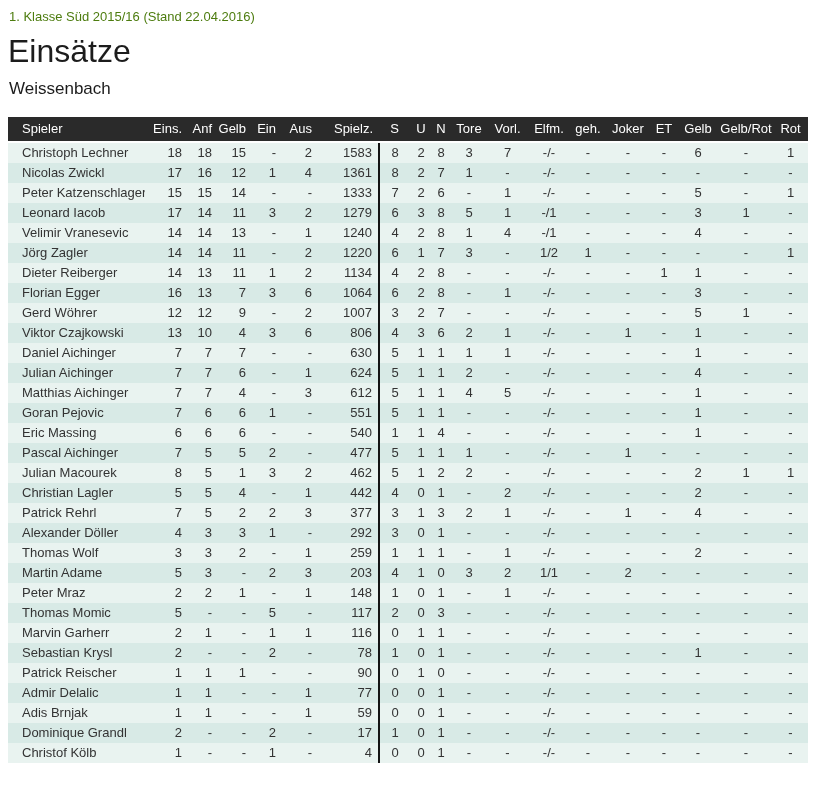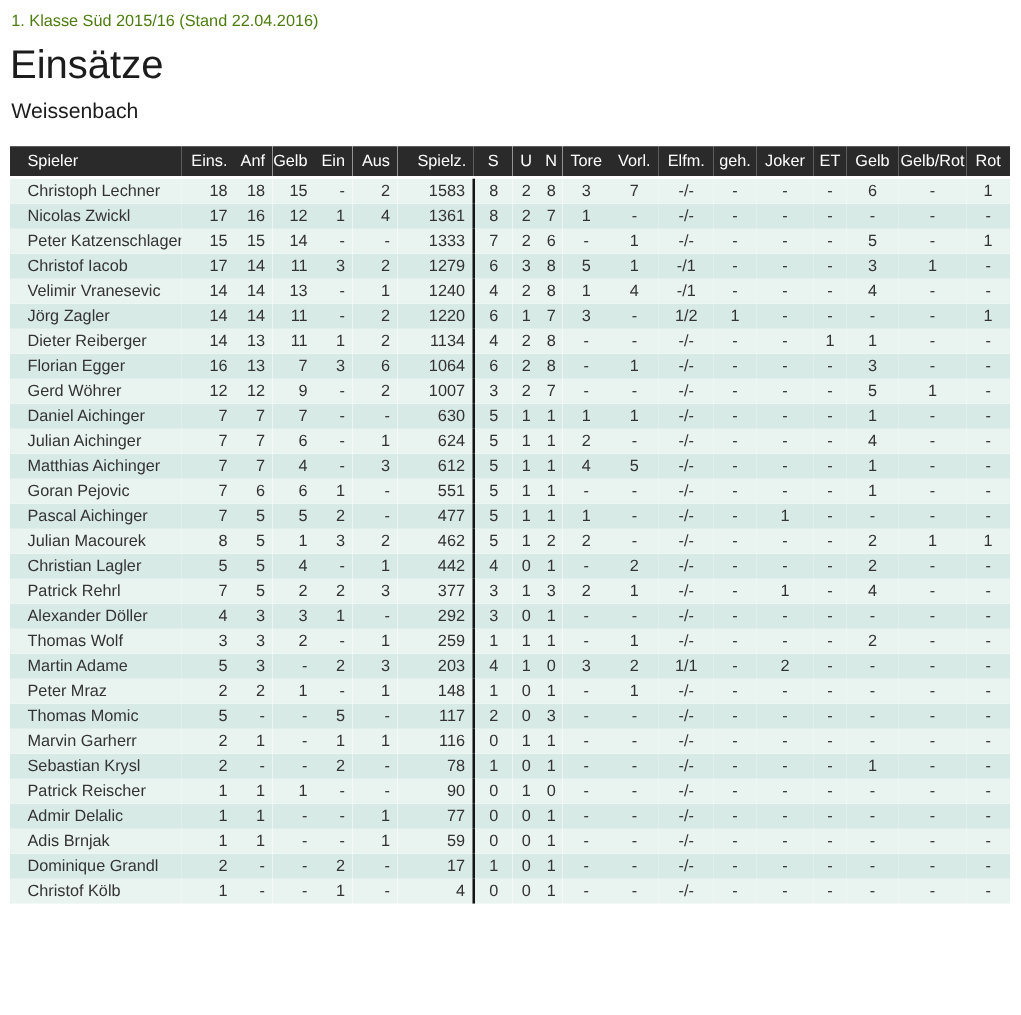--- a/index.html
+++ b/index.html
@@ -190,21 +190,21 @@
           <td class="c11">1</td>
           <td class="c12">-/-</td>
           <td class="c13">-</td>
           <td class="c14">-</td>
           <td class="c15">-</td>
           <td class="c16">5</td>
           <td class="c17">-</td>
           <td class="c18">1</td>
         </tr>
         <tr>
-          <td class="c0">Christof Iacob</td>
+          <td class="c0">Leonard Iacob</td>
           <td class="c1">17</td>
           <td class="c2">14</td>
           <td class="c3">11</td>
           <td class="c4">3</td>
           <td class="c5">2</td>
           <td class="c6">1279</td>
           <td class="c7">6</td>
           <td class="c8">3</td>
           <td class="c9">8</td>
           <td class="c10">5</td>
@@ -316,20 +316,41 @@
           <td class="c11">-</td>
           <td class="c12">-/-</td>
           <td class="c13">-</td>
           <td class="c14">-</td>
           <td class="c15">-</td>
           <td class="c16">5</td>
           <td class="c17">1</td>
           <td class="c18">-</td>
         </tr>
         <tr>
+          <td class="c0">Viktor Czajkowski</td>
+          <td class="c1">13</td>
+          <td class="c2">10</td>
+          <td class="c3">4</td>
+          <td class="c4">3</td>
+          <td class="c5">6</td>
+          <td class="c6">806</td>
+          <td class="c7">4</td>
+          <td class="c8">3</td>
+          <td class="c9">6</td>
+          <td class="c10">2</td>
+          <td class="c11">1</td>
+          <td class="c12">-/-</td>
+          <td class="c13">-</td>
+          <td class="c14">1</td>
+          <td class="c15">-</td>
+          <td class="c16">1</td>
+          <td class="c17">-</td>
+          <td class="c18">-</td>
+        </tr>
+        <tr>
           <td class="c0">Daniel Aichinger</td>
           <td class="c1">7</td>
           <td class="c2">7</td>
           <td class="c3">7</td>
           <td class="c4">-</td>
           <td class="c5">-</td>
           <td class="c6">630</td>
           <td class="c7">5</td>
           <td class="c8">1</td>
           <td class="c9">1</td>
@@ -389,20 +410,41 @@
           <td class="c0">Goran Pejovic</td>
           <td class="c1">7</td>
           <td class="c2">6</td>
           <td class="c3">6</td>
           <td class="c4">1</td>
           <td class="c5">-</td>
           <td class="c6">551</td>
           <td class="c7">5</td>
           <td class="c8">1</td>
           <td class="c9">1</td>
+          <td class="c10">-</td>
+          <td class="c11">-</td>
+          <td class="c12">-/-</td>
+          <td class="c13">-</td>
+          <td class="c14">-</td>
+          <td class="c15">-</td>
+          <td class="c16">1</td>
+          <td class="c17">-</td>
+          <td class="c18">-</td>
+        </tr>
+        <tr>
+          <td class="c0">Eric Massing</td>
+          <td class="c1">6</td>
+          <td class="c2">6</td>
+          <td class="c3">6</td>
+          <td class="c4">-</td>
+          <td class="c5">-</td>
+          <td class="c6">540</td>
+          <td class="c7">1</td>
+          <td class="c8">1</td>
+          <td class="c9">4</td>
           <td class="c10">-</td>
           <td class="c11">-</td>
           <td class="c12">-/-</td>
           <td class="c13">-</td>
           <td class="c14">-</td>
           <td class="c15">-</td>
           <td class="c16">1</td>
           <td class="c17">-</td>
           <td class="c18">-</td>
         </tr>

